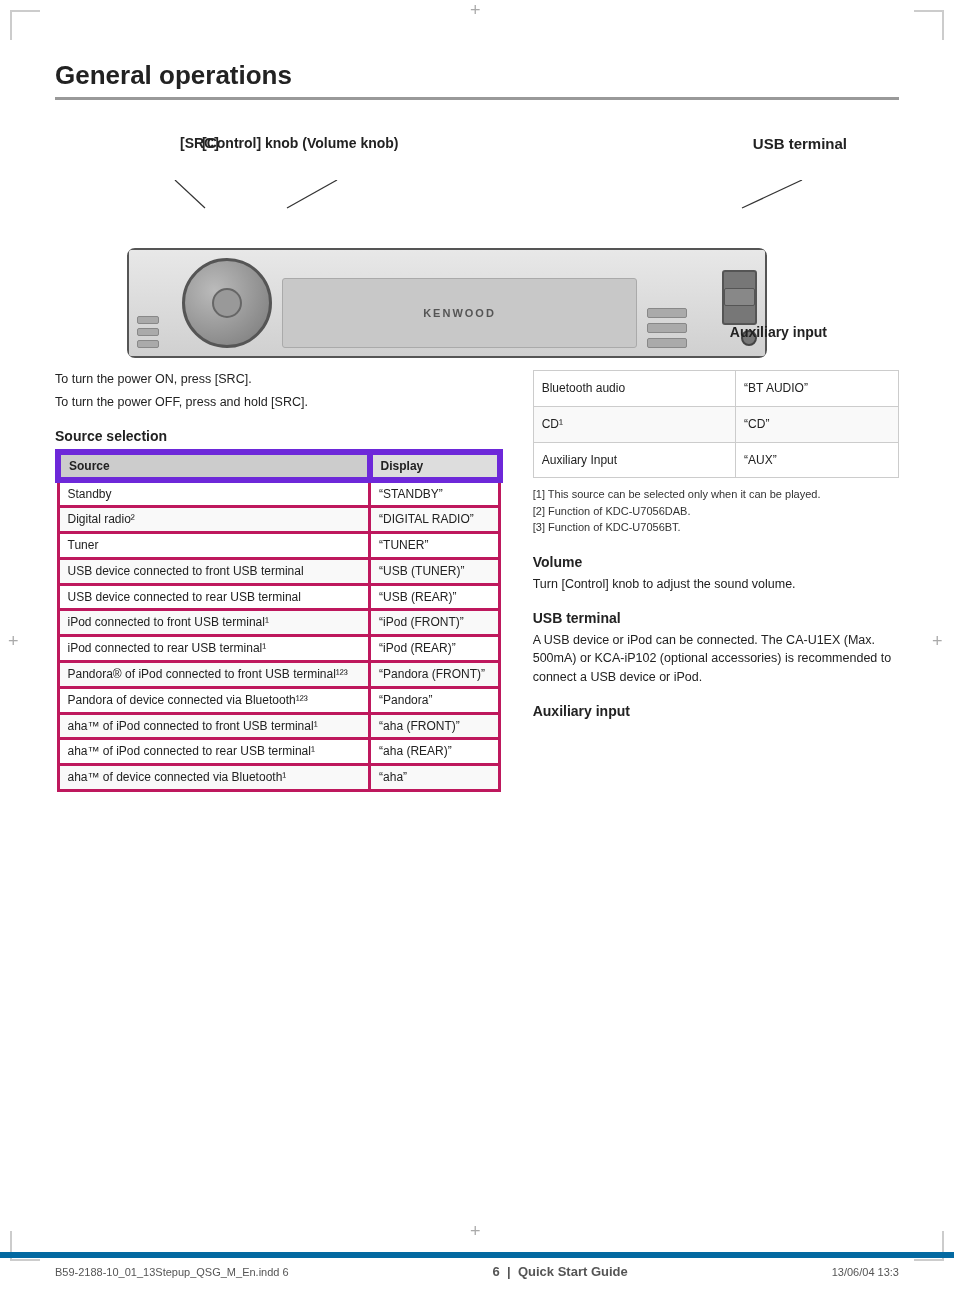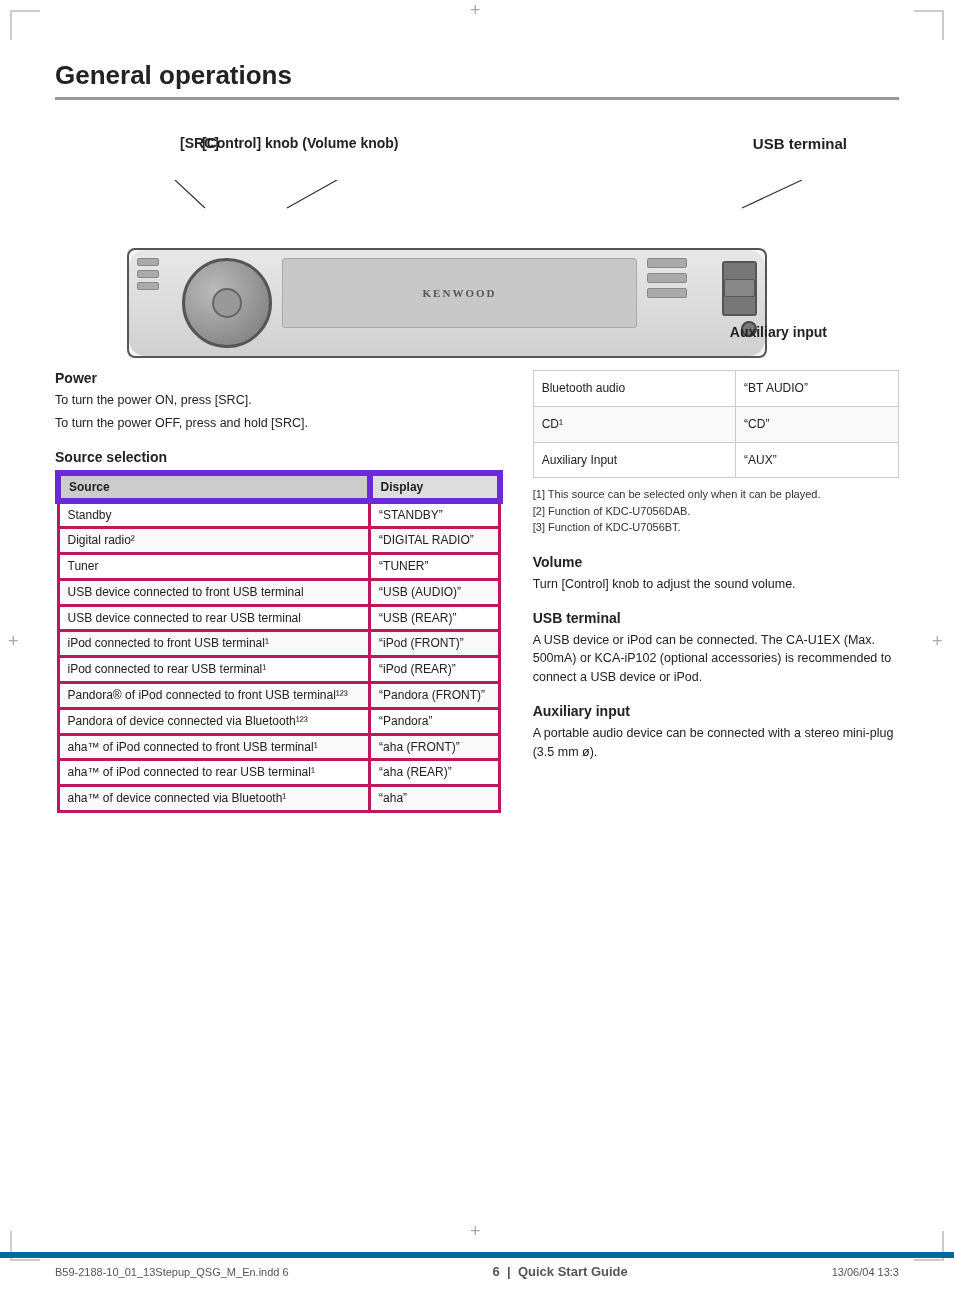--- a/index.html
+++ b/index.html
@@ -80,26 +80,25 @@
       background: #f5f5f5;
       position: relative;
       overflow: visible;
       margin-top: 40px;
     }
 
     .device-inner {
       width: 100%;
       height: 100%;
       background: linear-gradient(180deg, #e8e8e8 0%, #d0d0d0 100%);
-      border-radius: 16px;
-      position: relative;
-      display: flex;
-      align-items: flex-start;
+      border-radius: 2px;
+      position: relative;
+      display: flex;
+      align-items: flex-end;
       padding: 8px;
-      font-family: Liberation Serif, serif;
     }
 
     
     .knob-area {
       width: 90px;
       height: 90px;
       border-radius: 50%;
       background: radial-gradient(circle at 35% 35%, #bbb, #777);
       border: 3px solid #555;
       flex-shrink: 0;
@@ -361,21 +360,20 @@
 
         <div style="position:absolute; bottom:0px; right:20px; font-weight:bold; font-size:14px;">Auxiliary input</div>
       </div>
     </div>
   </div>
 
   <div class="content-columns">
 
     <div class="col-left">
 
-      <div class="section-heading">Power</div>
       <div class="section-text">To turn the power ON, press [SRC].</div>
       <div class="section-text">To turn the power OFF, press and hold [SRC].</div>
 
       <div class="section-heading" style="margin-top:16px;">Source selection</div>
 
       <table class="source-table">
         <thead>
           <tr>
             <th>Source</th>
             <th>Display</th>
@@ -389,21 +387,21 @@
             <tr>
               <td>Digital radio²</td>
               <td>“DIGITAL RADIO”</td>
             </tr>
             <tr>
               <td>Tuner</td>
               <td>“TUNER”</td>
             </tr>
             <tr>
               <td>USB device connected to front USB terminal</td>
-              <td>“USB (AUDIO)”</td>
+              <td>“USB (TUNER)”</td>
             </tr>
             <tr>
               <td>USB device connected to rear USB terminal</td>
               <td>“USB (REAR)”</td>
             </tr>
             <tr>
               <td>iPod connected to front USB terminal¹</td>
               <td>“iPod (FRONT)”</td>
             </tr>
             <tr>
@@ -459,21 +457,20 @@
         <div>[3] Function of KDC-U7056BT.</div>
       </div>
 
       <div class="section-heading">Volume</div>
       <div class="section-text">Turn [Control] knob to adjust the sound volume.</div>
 
       <div class="section-heading" style="margin-top:16px;">USB terminal</div>
       <div class="section-text">A USB device or iPod can be connected. The CA-U1EX (Max. 500mA) or KCA-iP102 (optional accessories) is recommended to connect a USB device or iPod.</div>
 
       <div class="section-heading" style="margin-top:16px;">Auxiliary input</div>
-      <div class="section-text">A portable audio device can be connected with a stereo mini-plug (3.5 mm ø).</div>
 
     </div>
   </div>
 </div>
 
 <div class="page-footer">
   <span class="footer-left">B59-2188-10_01_13Stepup_QSG_M_En.indd   6</span>
   <span class="footer-page">
     <span>6</span>
     &nbsp;|&nbsp;

